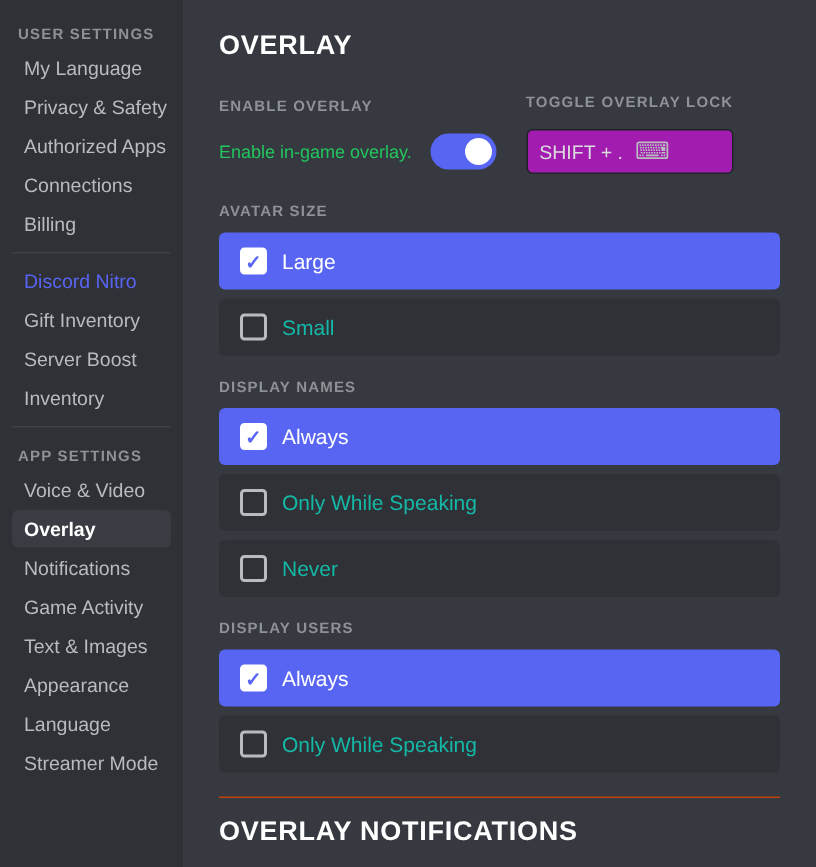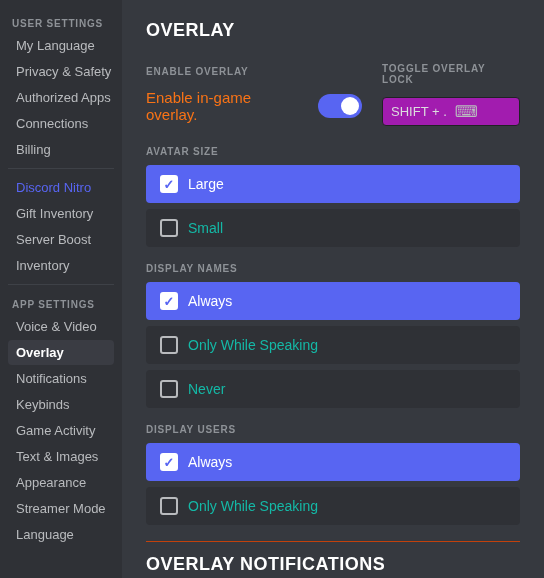--- a/index.html
+++ b/index.html
@@ -86,22 +86,22 @@
       display: flex;
       flex-direction: column;
       gap: 4px;
     }
     .enable-overlay-control {
       display: flex;
       align-items: center;
       gap: 12px;
     }
     .enable-overlay-text {
-      color: #f97316;
-      font-size: 15px;
+      color: #22c55e;
+      font-size: 12px;
     }
     
     .toggle-switch {
       width: 44px;
       height: 24px;
       background: #5865f2;
       border-radius: 12px;
       position: relative;
       cursor: pointer;
       flex-shrink: 0;
@@ -208,26 +208,25 @@
   <div class="sidebar-item">Server Boost</div>
   <div class="sidebar-item">Inventory</div>
 
   <div class="sidebar-divider"></div>
 
   <div class="sidebar-section-label">APP SETTINGS</div>
 
   <div class="sidebar-item">Voice &amp; Video</div>
   <div class="sidebar-item active">Overlay</div>
   <div class="sidebar-item">Notifications</div>
-  <div class="sidebar-item">Keybinds</div>
   <div class="sidebar-item">Game Activity</div>
   <div class="sidebar-item">Text &amp; Images</div>
   <div class="sidebar-item">Appearance</div>
+  <div class="sidebar-item">Language</div>
   <div class="sidebar-item">Streamer Mode</div>
-  <div class="sidebar-item">Language</div>
 </div>
 
 <div class="main">
   <div class="page-title">OVERLAY</div>
 
   <div class="enable-overlay-row">
     <div class="enable-overlay-col">
       <div class="section-label">ENABLE OVERLAY</div>
       <div class="enable-overlay-control">
         <span class="enable-overlay-text">Enable in-game overlay.</span>

